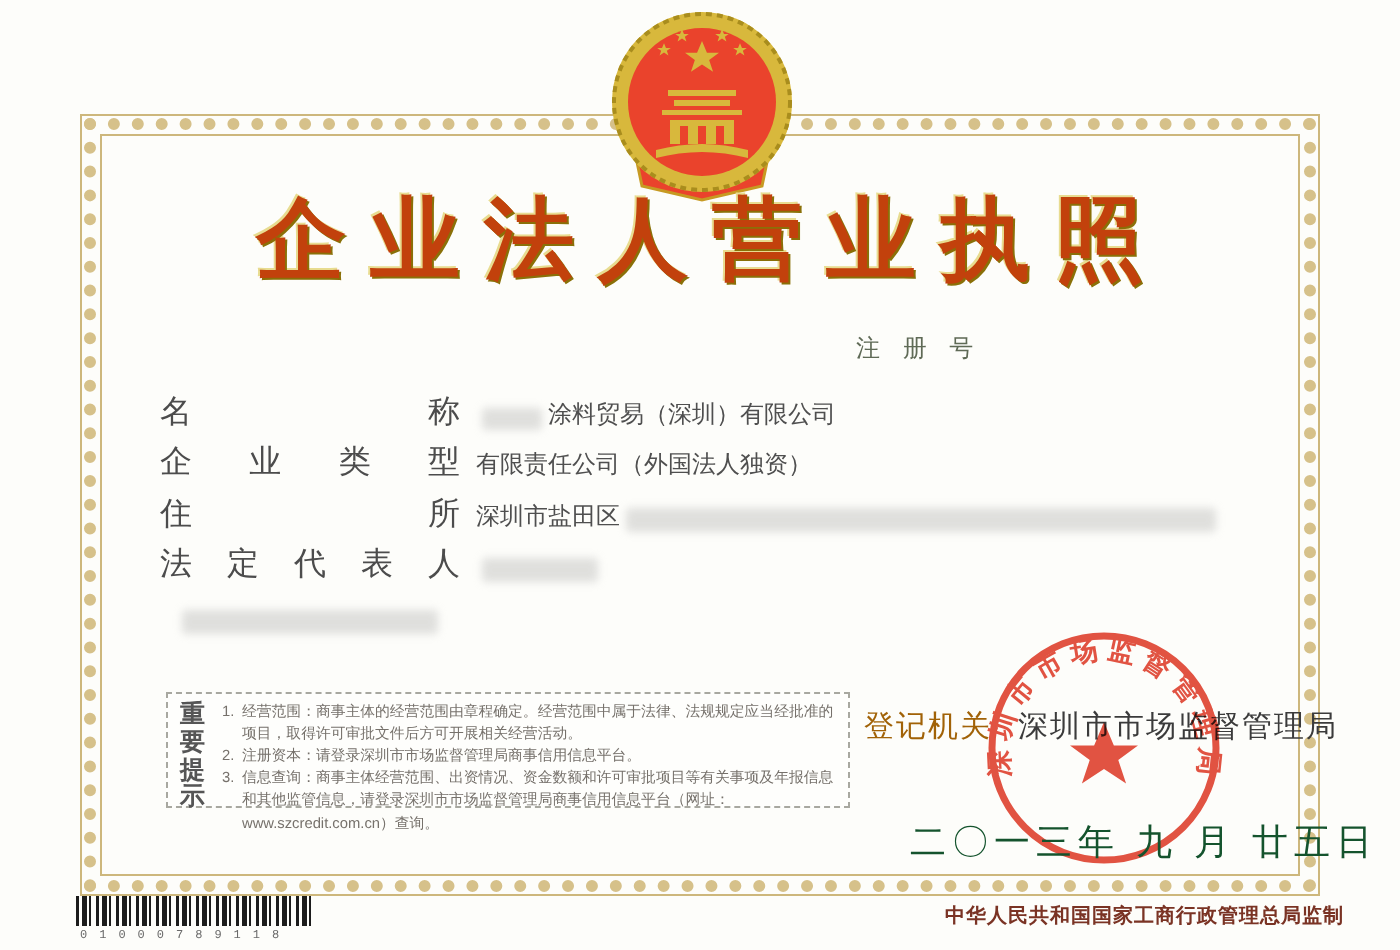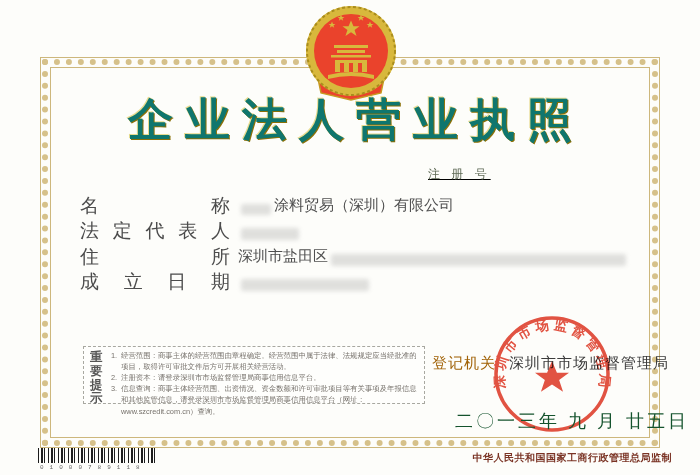--- a/index.html
+++ b/index.html
@@ -15,37 +15,37 @@
   .frame .pattern{position:absolute;inset:2px;border:6px dotted #d6c18a;}
   .frame .inner{position:absolute;inset:10px;border:1px solid #cdb77c;}
 
   
   .emblem{position:absolute;left:298px;top:5px;width:106px;height:97px;}
 
   
   .title{
     position:absolute;left:0;top:90px;width:100%;
     text-align:center;font-size:45px;font-weight:bold;
-    color:#0f766e;letter-spacing:12px;text-indent:12px;
+    color:#c2410c;letter-spacing:12px;text-indent:12px;
     text-shadow:1px 1px 0 #8a7008, -1px -1px 0 #e8dc90;
   }
 
   
-  .regrow{position:absolute;left:428px;top:166px;display:flex;align-items:baseline;text-decoration:underline;}
+  .regrow{position:absolute;left:428px;top:166px;display:flex;align-items:baseline;}
   .reg-label{font-size:12px;color:#5f6a56;letter-spacing:4px;}
   .reg-number{font-size:13px;color:#2e2e2e;margin-left:10px;font-family:"Liberation Mono",monospace;letter-spacing:0.5px;}
 
   
   .fields{position:absolute;left:80px;top:189px;width:566px;}
   .frow{display:flex;align-items:flex-end;height:25.5px;}
   .flabel{
-    width:150px;flex:0 0 150px;font-size:19px;color:#4c4c4c;font-weight:500;
+    width:150px;flex:0 0 150px;font-size:16px;color:#4c4c4c;font-weight:500;
     text-align:justify;text-align-last:justify;line-height:1;
   }
-  .fvalue{margin-left:8px;font-size:15px;color:#4f4f4f;line-height:1.25;display:flex;align-items:flex-end;white-space:nowrap;}
+  .fvalue{margin-left:8px;font-size:12px;color:#4f4f4f;line-height:1.25;display:flex;align-items:flex-end;white-space:nowrap;}
   .redact{display:inline-block;background:#c7c7c5;border-radius:2px;filter:blur(2px);opacity:.55;margin:0 3px;}
   .r-name{width:30px;height:11px;}
   .r-addr{width:295px;height:12px;}
   .r-rep{width:58px;height:12px;}
   .r-date{width:128px;height:12px;}
 
   
   .notice{
     position:absolute;left:83px;top:346px;width:342px;height:58px;
     border:1px dashed #a8a8a0;display:flex;padding:3px 6px 3px 6px;box-sizing:border-box;
@@ -136,34 +136,39 @@
 
 <div class="fields">
   <div class="frow">
     <div class="flabel">名称</div>
     <div class="fvalue">
       <span class="redact r-name"></span>
       <span>涂料贸易（深圳）有限公司</span>
     </div>
   </div>
   <div class="frow">
-    <div class="flabel">法定代表人</div>
-    <div class="fvalue">
-      <span class="redact r-rep"></span>
+    <div class="flabel">企业类型</div>
+    <div class="fvalue">
+      <span>有限责任公司（外国法人独资）</span>
     </div>
   </div>
   <div class="frow">
     <div class="flabel">住所</div>
     <div class="fvalue">
       <span>深圳市盐田区</span>
       <span class="redact r-addr"></span>
     </div>
   </div>
   <div class="frow">
-    <div class="flabel">成立日期</div>
+    <div class="flabel">法定代表人</div>
+    <div class="fvalue">
+      <span class="redact r-rep"></span>
+    </div>
+  </div>
+  <div class="frow">
     <div class="fvalue">
       <span class="redact r-date"></span>
     </div>
   </div>
 </div>
 
 <div class="notice">
   <div class="notice-side">重要提示</div>
   <div class="notice-items">
     <div class="nitem">

